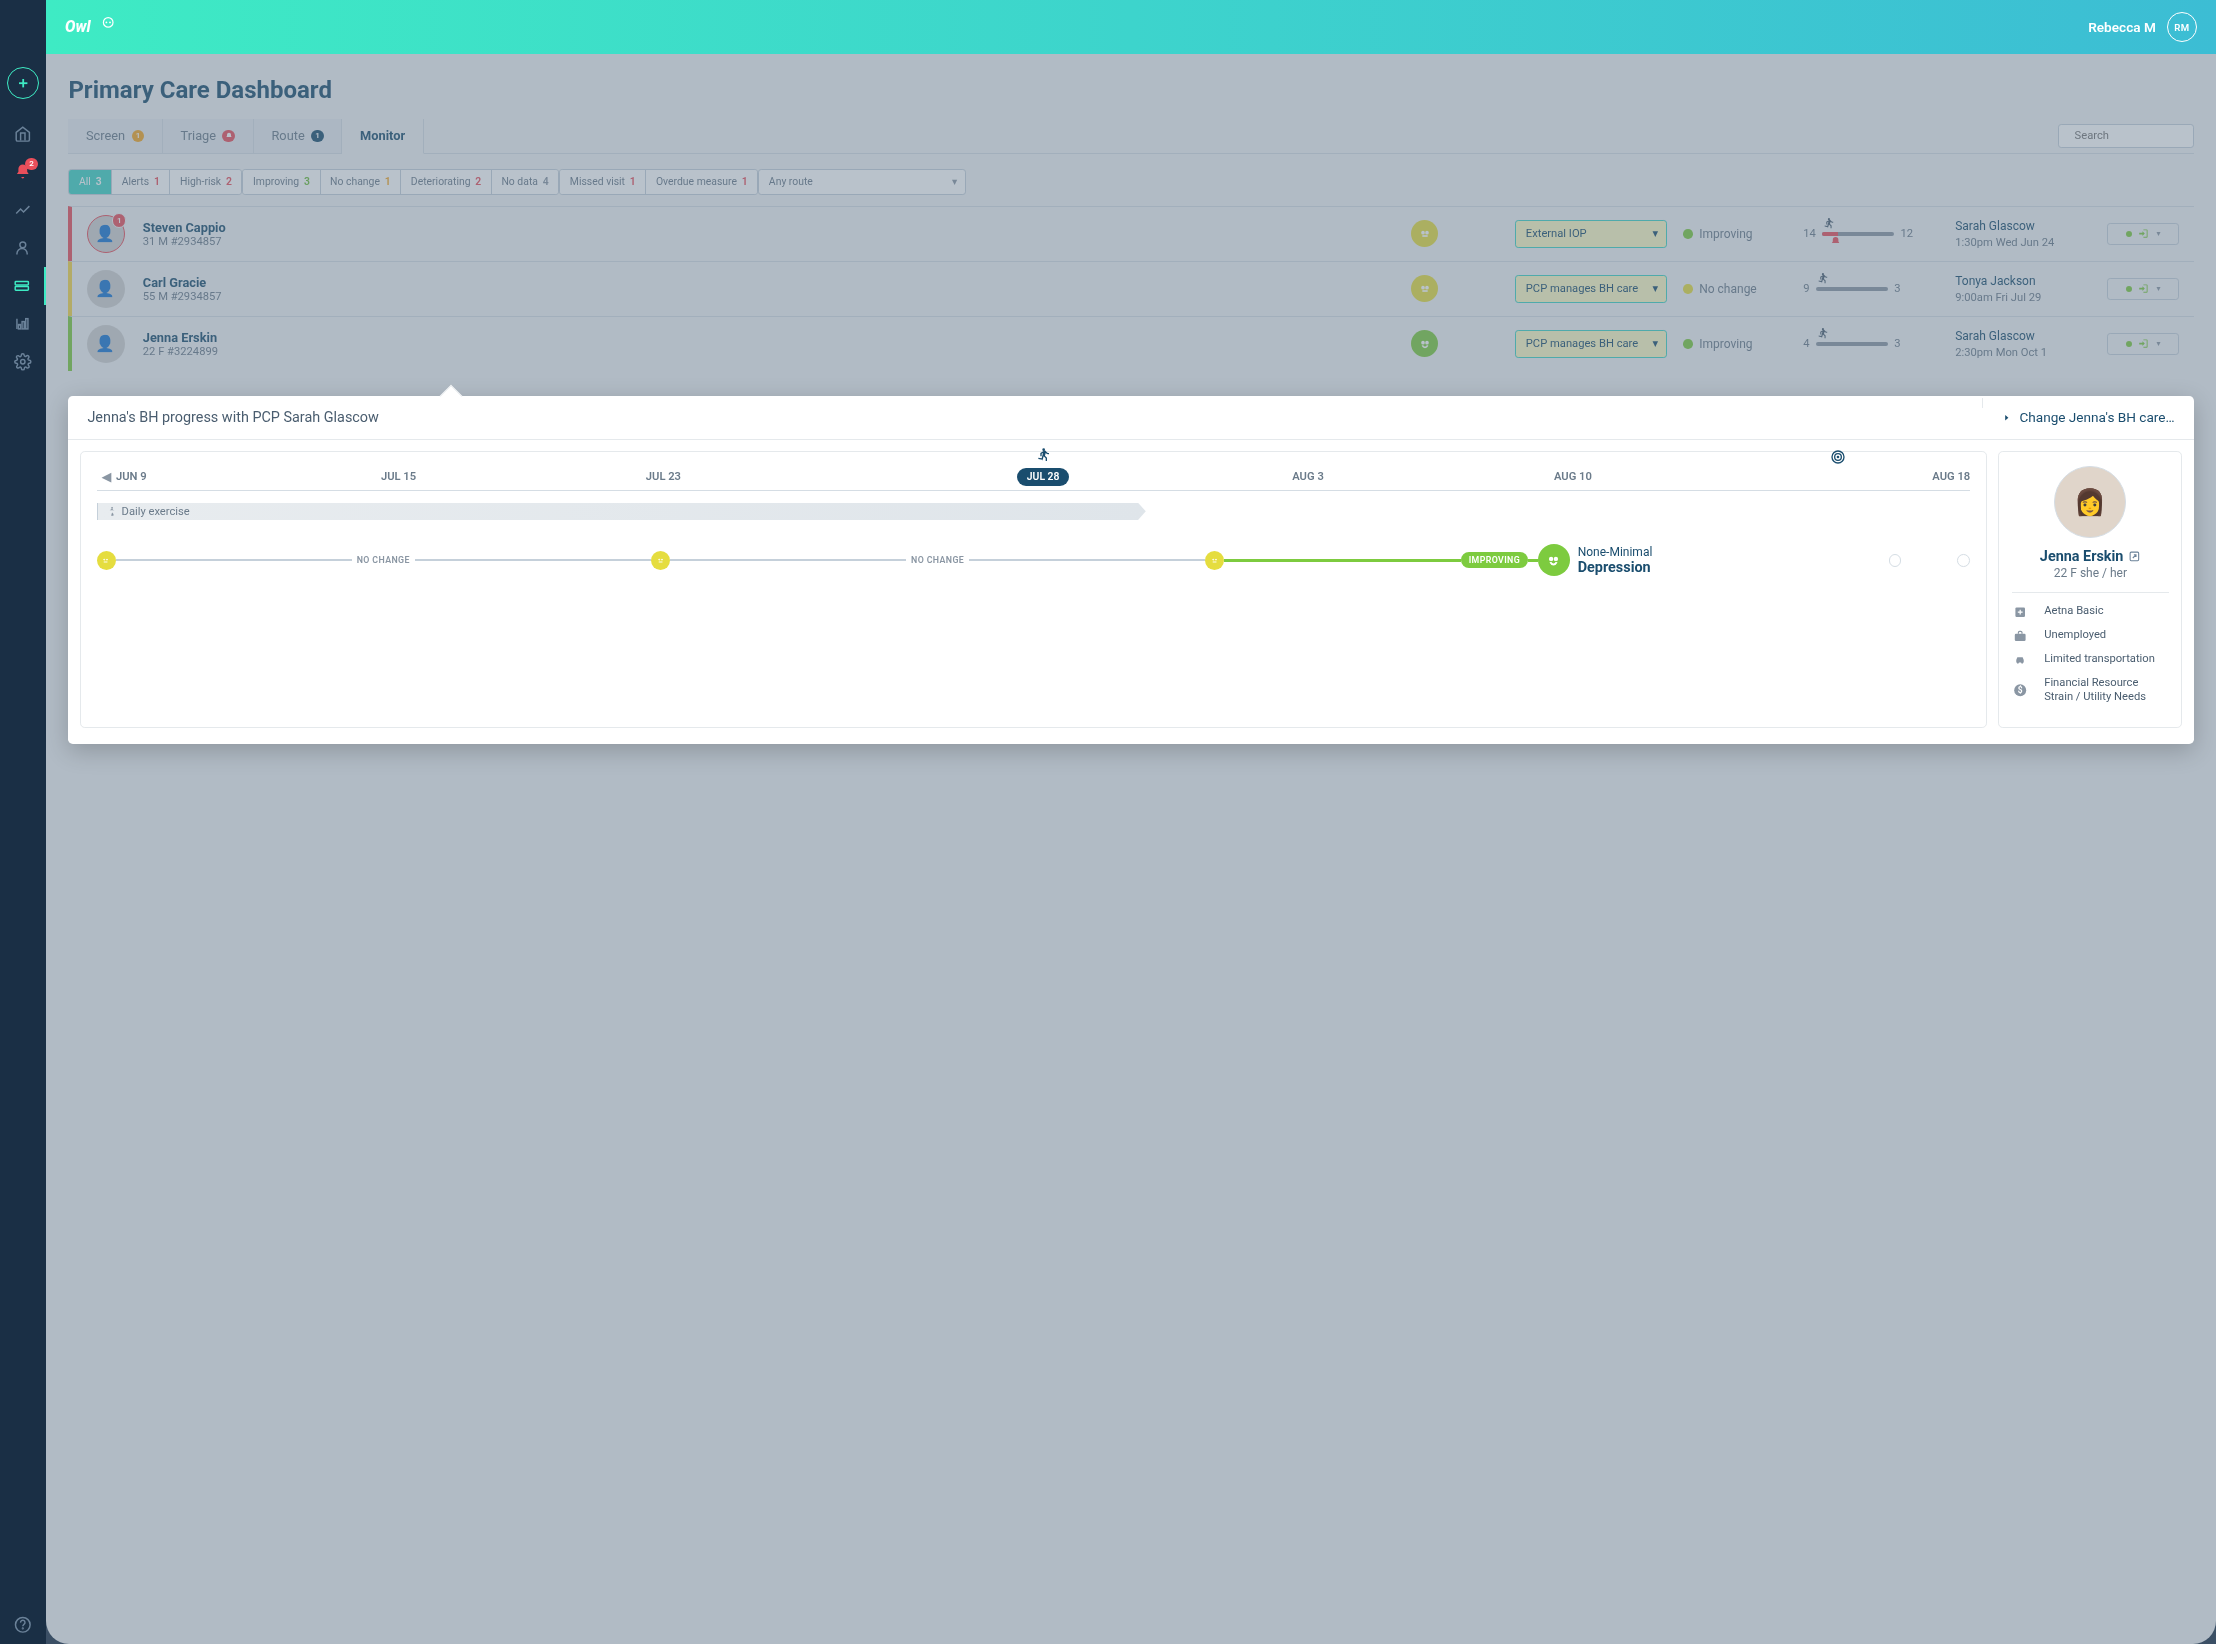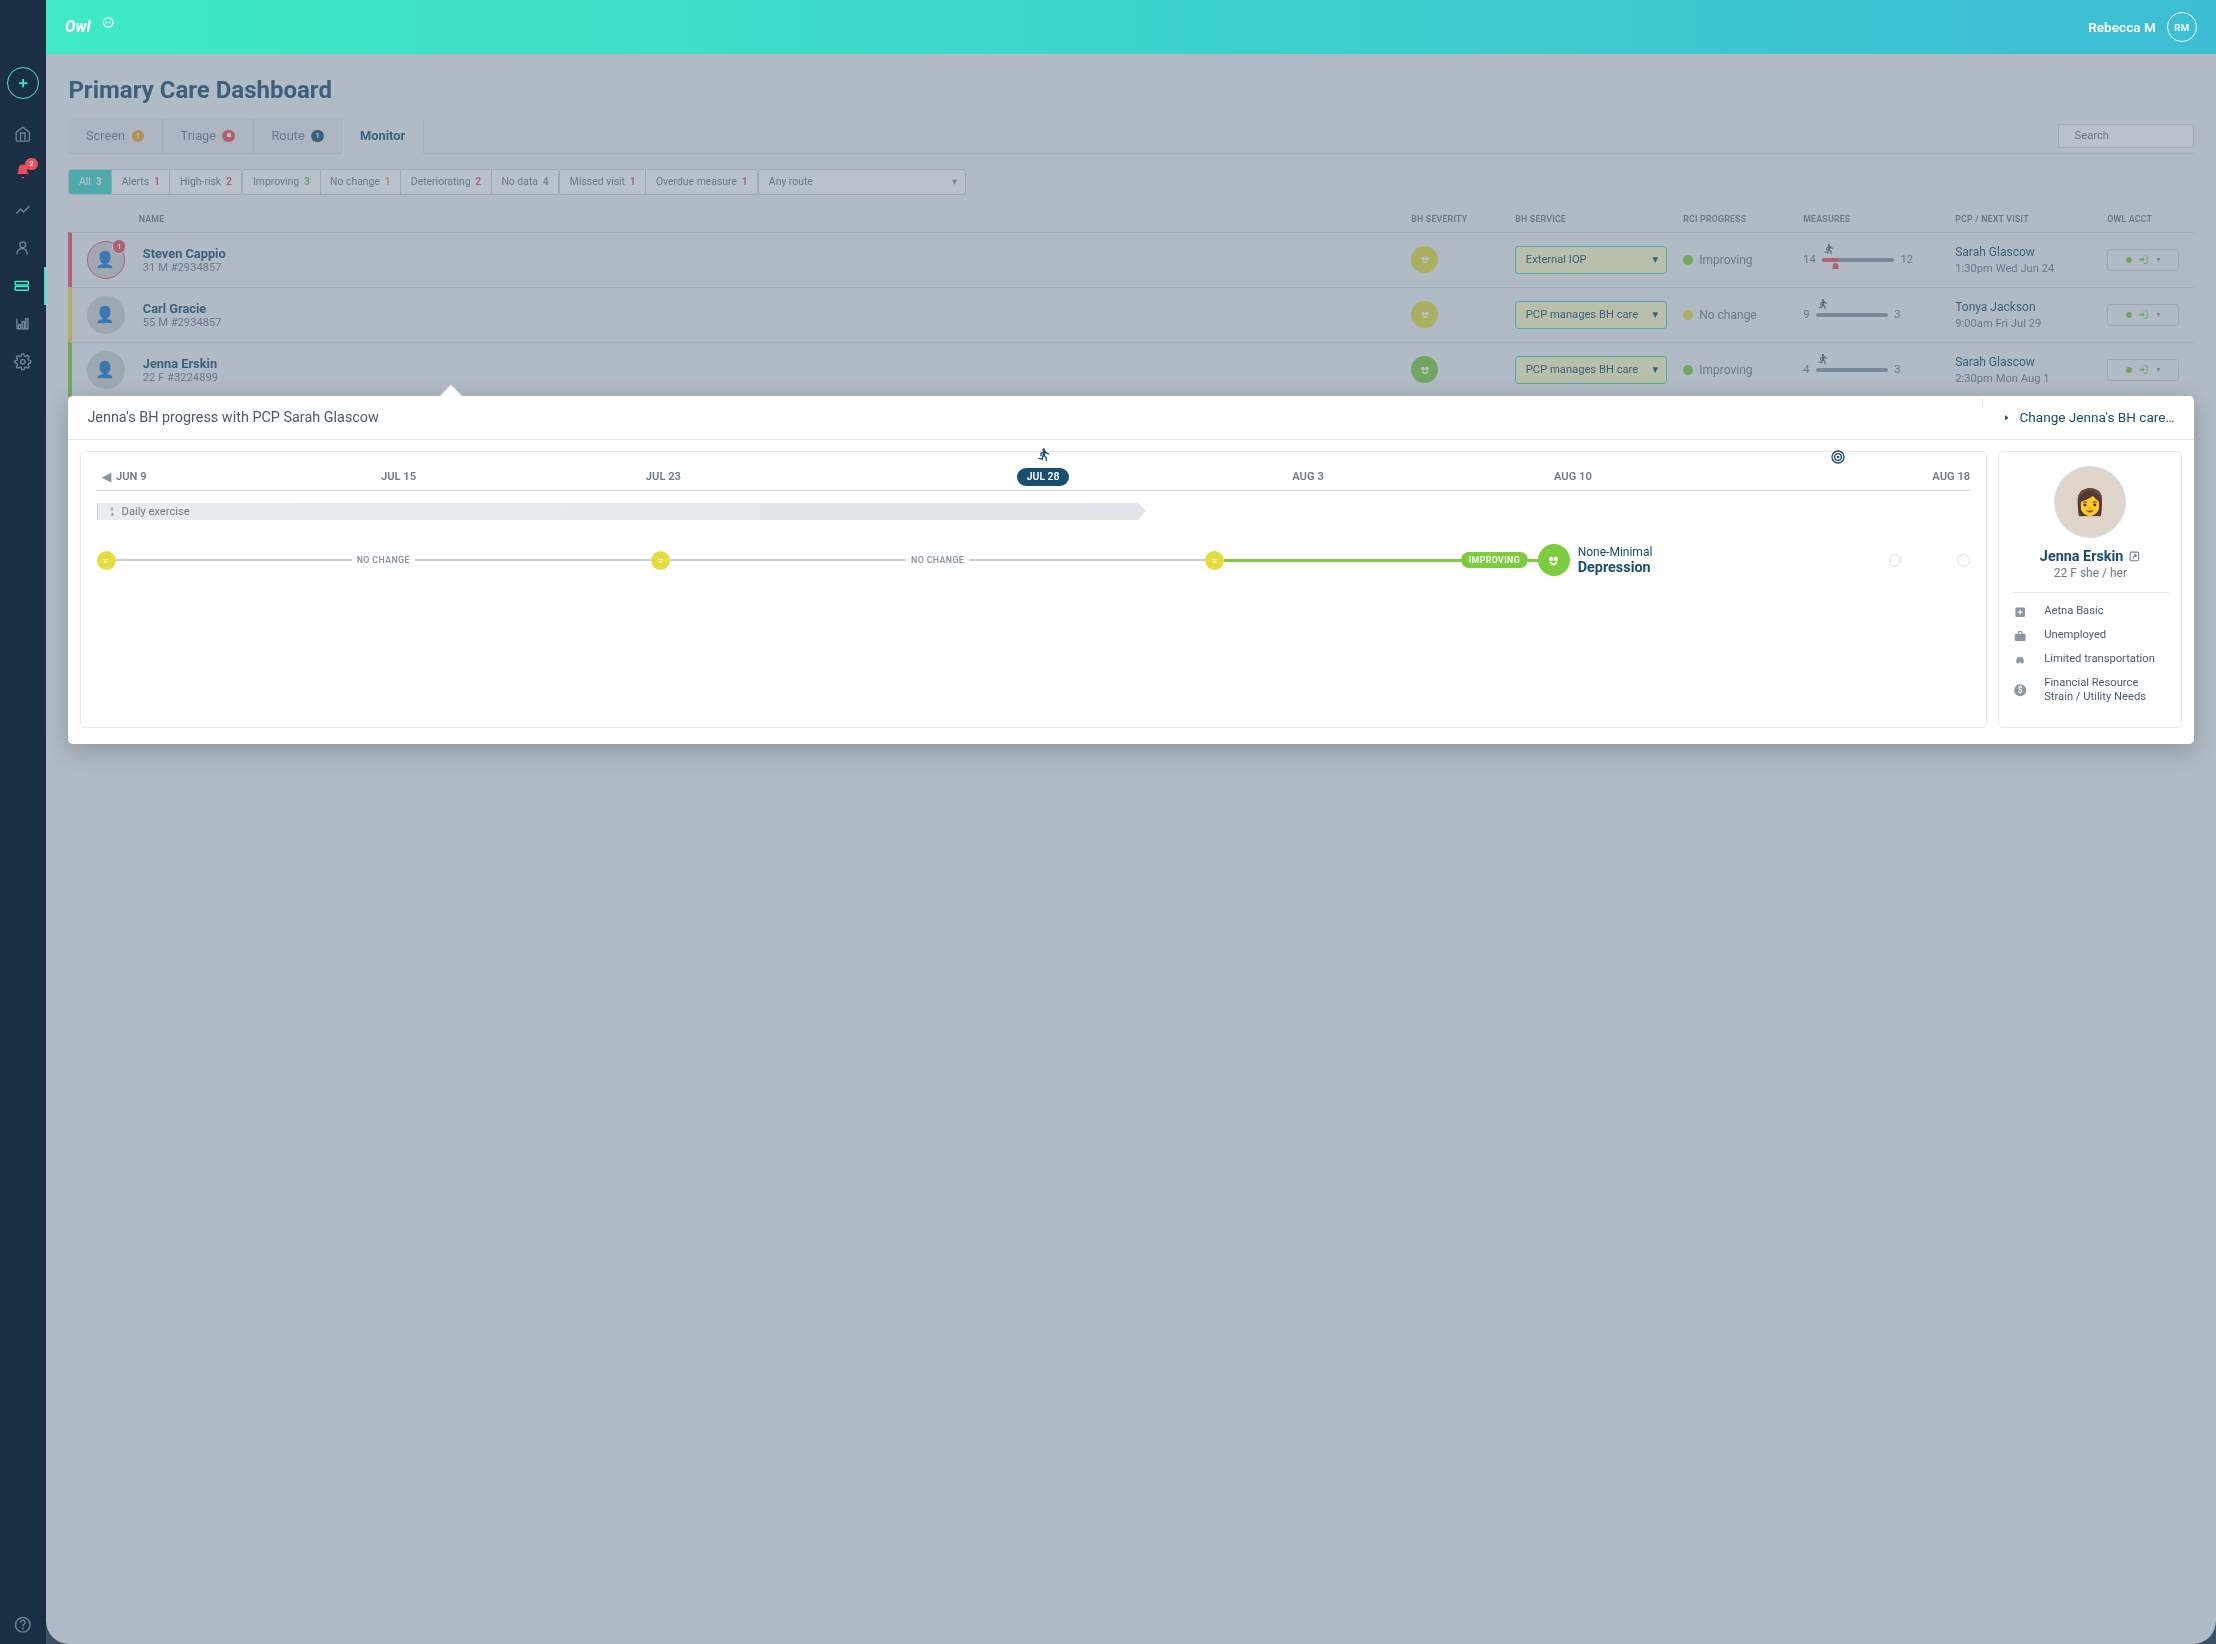--- a/index.html
+++ b/index.html
@@ -284,29 +284,20 @@
               <span class="filter-count red">1</span>
             </div>
           <div class="filter-chip">
               <span>Overdue measure</span> 
               <span class="filter-count red">1</span>
             </div>
         </div>
         <div class="route-select">Any route</div>
       </div>
 
-      <div class="table-header">
-        <div>NAME</div>
-        <div>BH SEVERITY</div>
-        <div>BH SERVICE</div>
-        <div>RCI PROGRESS</div>
-        <div>MEASURES</div>
-        <div>PCP / NEXT VISIT</div>
-        <div>OWL ACCT</div>
-      </div>
 
       <div id="rows">
           <div class="patient-row border-red">
     <div class="avatar-wrap">
       <div class="avatar avatar-ring">👤</div>
       <div class="avatar-notif">1</div>
     </div>
     <div class="name-cell">
       <div class="patient-name">Steven Cappio</div>
       <div class="patient-sub">31 M  #2934857</div>
@@ -432,21 +423,21 @@
       <div class="meas-bar">
                 <div class="meas-walker"><svg width="12.8" height="12.8" viewBox="0 0 24 24" fill="#4a5d6f">
                     <circle cx="13" cy="4" r="2"></circle>
                     <path d="M11 21l2-7 3 3v4h2v-5l-3-3 1-4c1 1 3 2 5 2V9c-2 0-3-1-4-2l-1-1c-1-1-2-1-3 0L8 9v5h2v-4l2-1-2 8-5-1v2l6 1z"></path>
                   </svg></div>
               </div>
       <span>3</span>
     </div>
     <div class="pcp-cell">
               <div class="pcp-name">Sarah Glascow</div>
-              <div>2:30pm Mon Aug 1</div>
+              <div>2:30pm Mon Oct 1</div>
             </div>
     <div>
               <div class="owl-cell">
                 <span style="width:6.4px;height:6.4px;background:#7dcb3f;border-radius:50%;"></span>
                 <svg width="12.8" height="11.2" viewBox="0 0 24 24" fill="#7dcb3f">
                   <path d="M10 17l5-5-5-5v3H3v4h7v3zM19 3h-7v2h7v14h-7v2h7a2 2 0 002-2V5a2 2 0 00-2-2z"></path>
                 </svg>
               </div>
             </div>
   </div>

